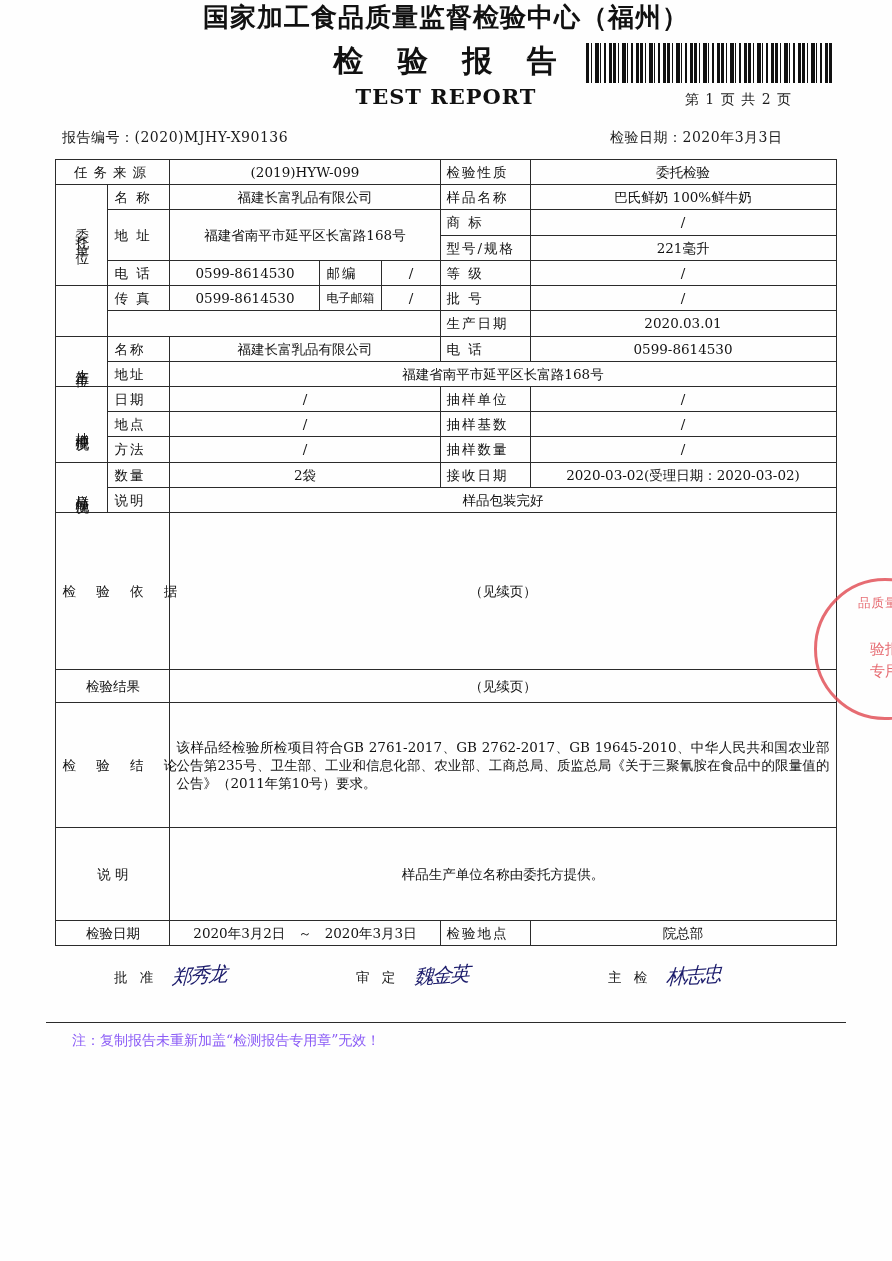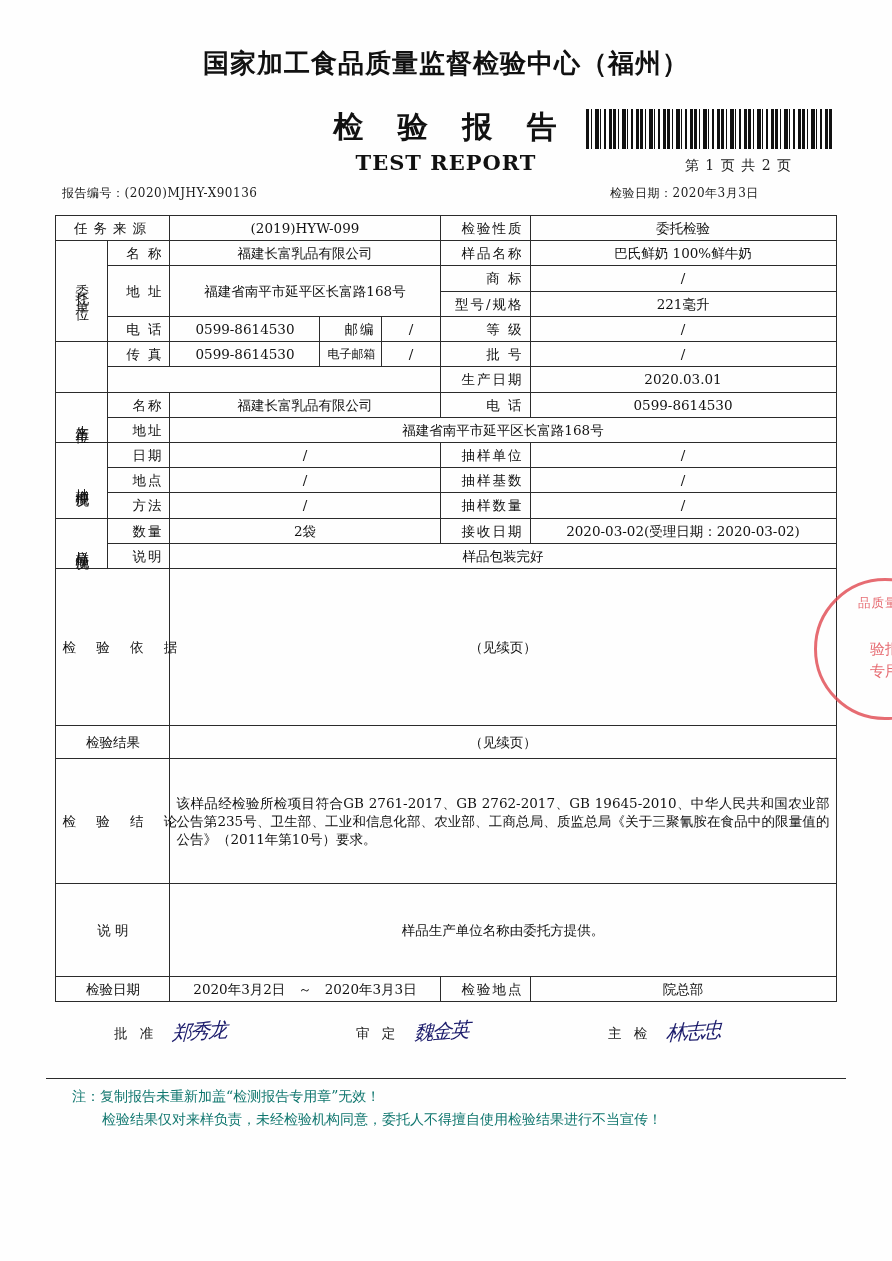--- a/index.html
+++ b/index.html
@@ -15,40 +15,39 @@
     position: relative;
     width: 892px;
     height: 1261px;
     overflow: hidden;
     background: #fefefe;
   }
 
   
   .hdr {
     text-align: center;
-    padding-top: 46px;
   }
   .hdr-cn {
     font-family: "DejaVu Serif", "Liberation Serif", serif;
     font-weight: bold;
     font-size: 26px;
     letter-spacing: 1px;
     color: #111;
   }
   .hdr-en {
     font-family: "DejaVu Serif", "Liberation Serif", serif;
     font-weight: bold;
     font-size: 13.5px;
     margin-top: 5px;
     color: #111;
   }
 
   .title-row {
     position: relative;
-    margin-top: 26px;
+    margin-top: 6px;
     height: 66px;
   }
   .title-cn {
     font-family: "DejaVu Serif", "Liberation Serif", serif;
     font-weight: bold;
     font-size: 30px;
     letter-spacing: 12px;
     text-align: center;
     color: #111;
     padding-left: 10px;
@@ -83,23 +82,23 @@
     right: 100px;
     top: 50px;
     font-family: "DejaVu Serif", "Liberation Serif", serif;
     font-size: 14px;
     letter-spacing: 1px;
   }
 
   .meta-row {
     position: relative;
     height: 24px;
-    margin-top: 12px;
-    font-family: "DejaVu Serif", "Liberation Serif", serif;
-    font-size: 12px;
+    margin-top: 22px;
+    font-family: "DejaVu Serif", "Liberation Serif", serif;
+    font-size: 14px;
   }
   .meta-left {
     position: absolute;
     left: 62px;
     top: 0;
     letter-spacing: 0.5px;
   }
   .meta-right {
     position: absolute;
     left: 610px;
@@ -127,21 +126,21 @@
     text-align: center;
     white-space: nowrap;
   }
   td.lbl-sp {
     text-align: center;
     white-space: nowrap;
     letter-spacing: 6px;
     padding-left: 10px;
   }
   td.vlbl {
-    text-align: right;
+    text-align: left;
     font-size: 13.5px;
     letter-spacing: 2px;
   }
   td.val {
     text-align: center;
     padding-left: 8px;
   }
   .vert {
     writing-mode: vertical-rl;
     display: inline-block;
@@ -238,21 +237,21 @@
     margin-left: 10px;
     letter-spacing: -2px;
   }
 
   
   .footer {
     width: 800px;
     margin: 6px auto 0 auto;
     font-family: "DejaVu Serif", "Liberation Serif", serif;
     font-size: 14px;
-    color: #0f766e;
+    color: #8b5cf6;
     line-height: 1.6;
   }
   .footer .l1 { padding-left: 26px; }
   .footer .l2 { padding-left: 56px; }
   .hr-top {
     width: 800px;
     margin: 8px auto 0 auto;
     border-top: 1px solid #2b2b2b;
   }
 </style>
@@ -445,21 +444,20 @@
     <div class="sig-block" style="left:552px">
       <span class="sig-label">主  检</span>
       <span class="sig-name">林志忠</span>
     </div>
   </div>
 
   <div class="hr-top"></div>
 
   <div class="footer">
     <div class="l1">注：复制报告未重新加盖“检测报告专用章”无效！</div>
-    <div class="l2">检验结果仅对来样负责，未经检验机构同意，委托人不得擅自使用检验结果进行不当宣传！</div>
   </div>
 
   <div class="seal" id="seal-edge">
     <div class="e-top">品质量监</div>
     <div class="e-mid">验报</div>
     <div class="e-bot">专用</div>
   </div>
 
 </div>
 

